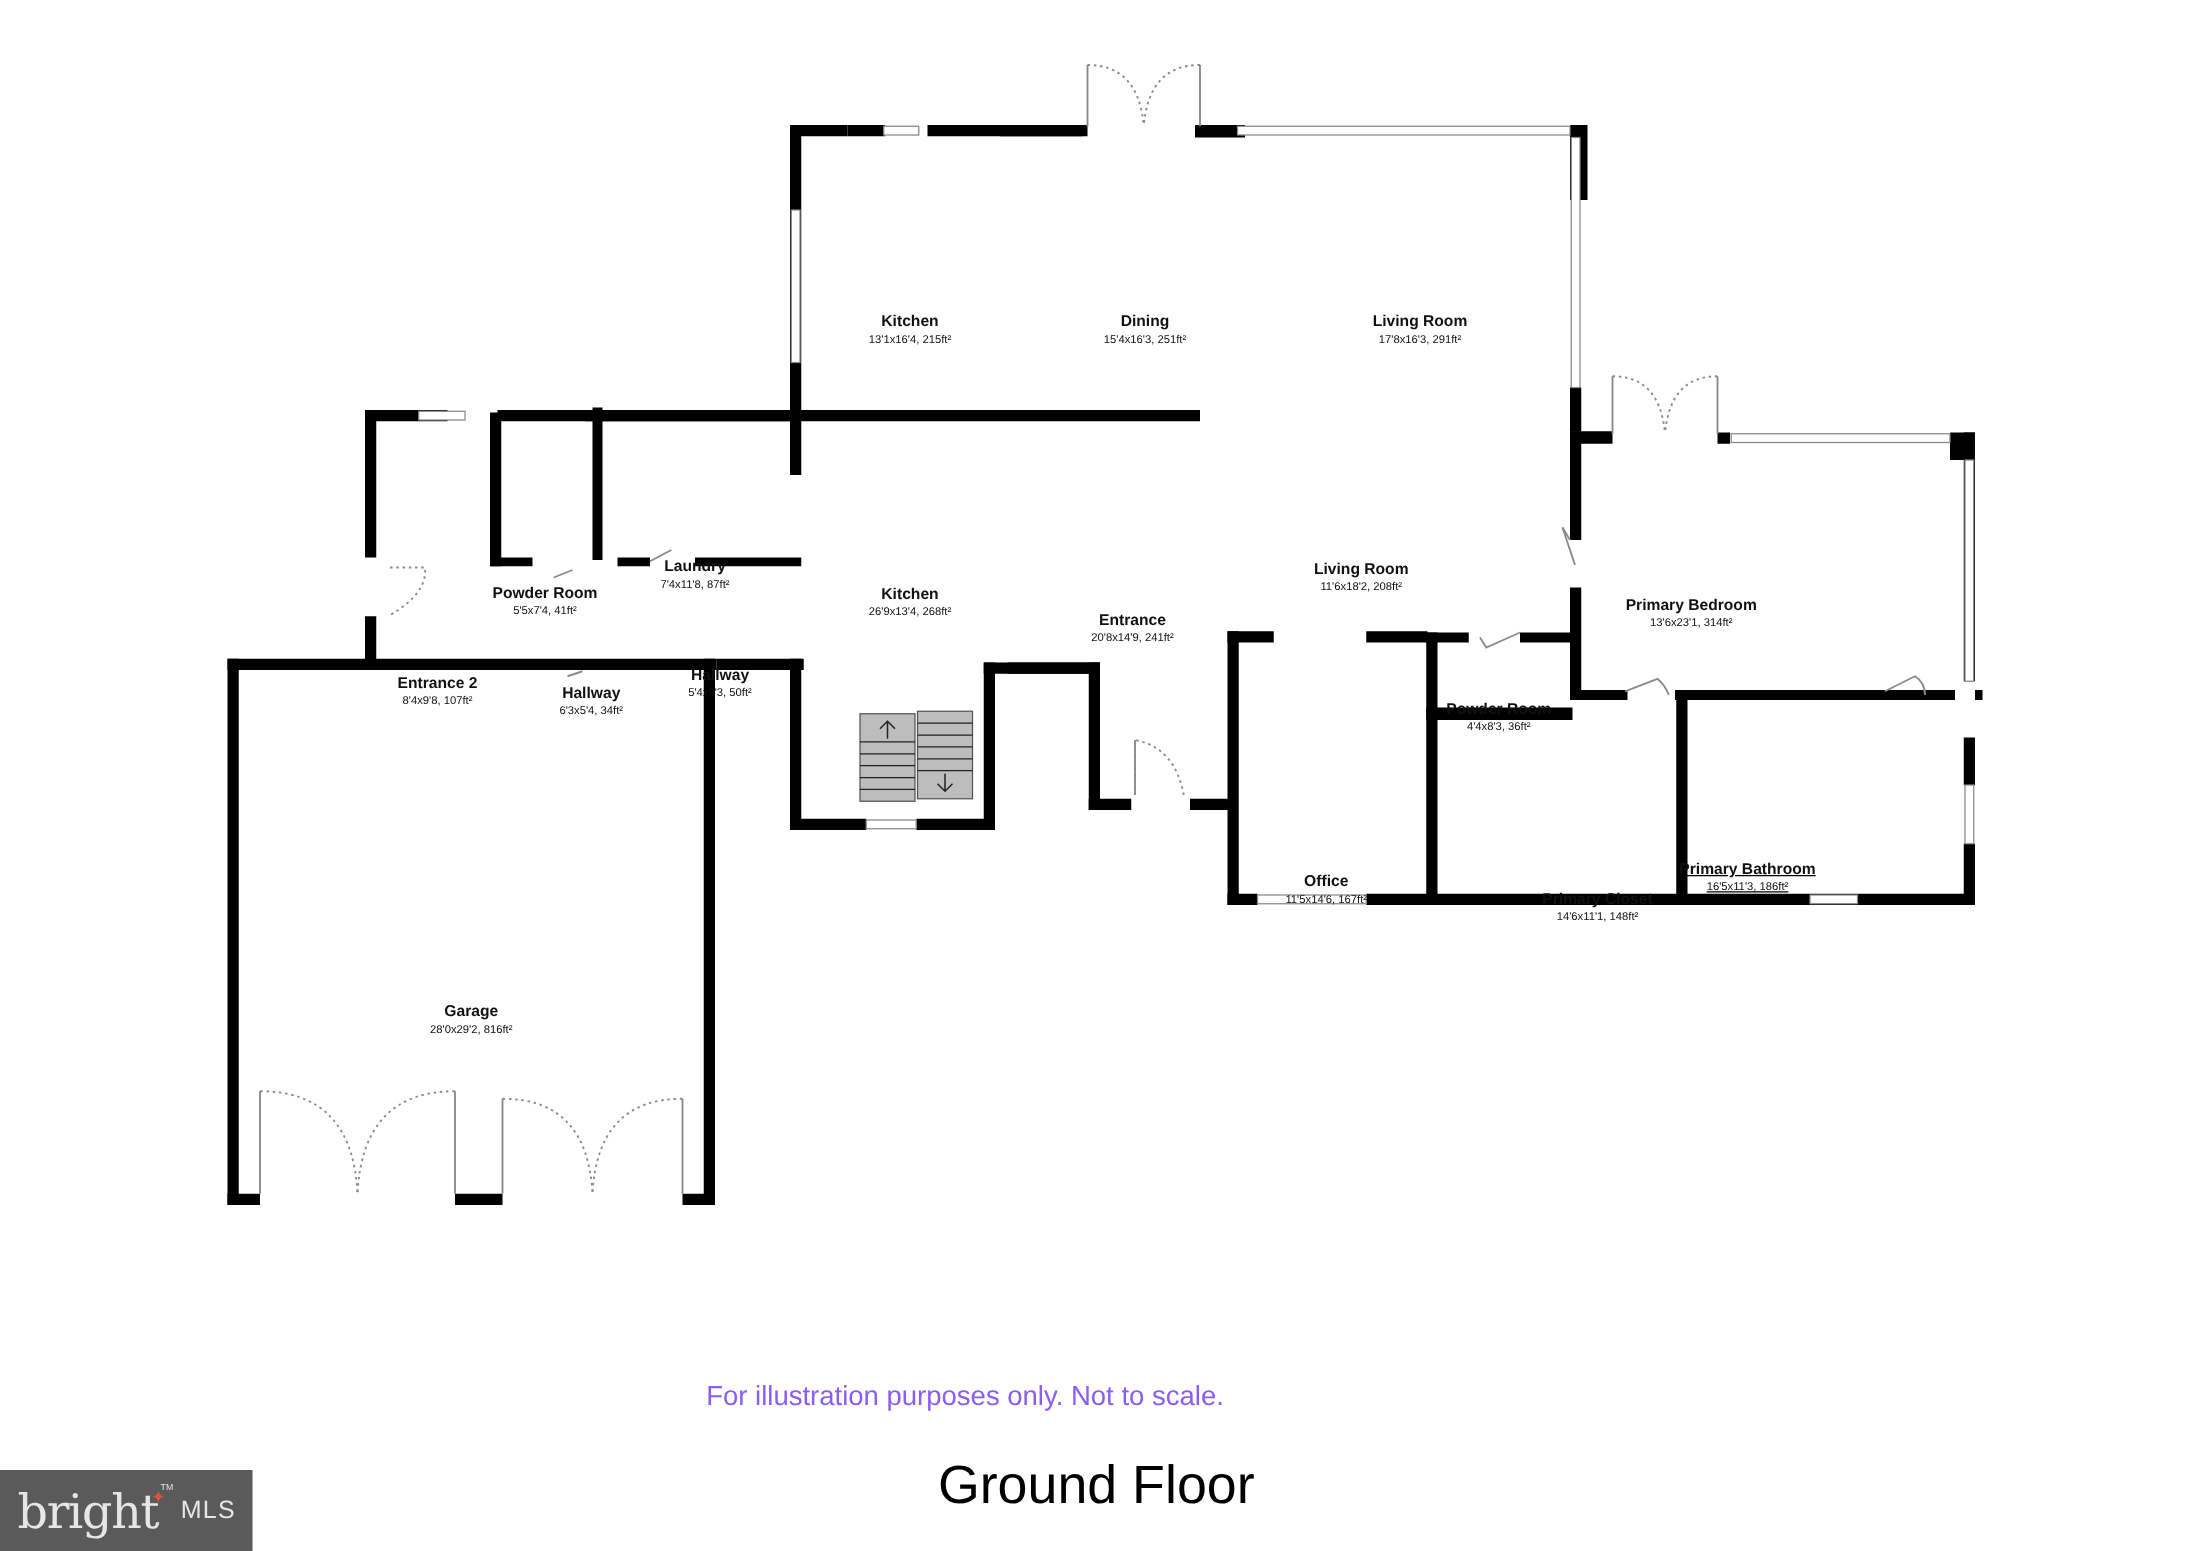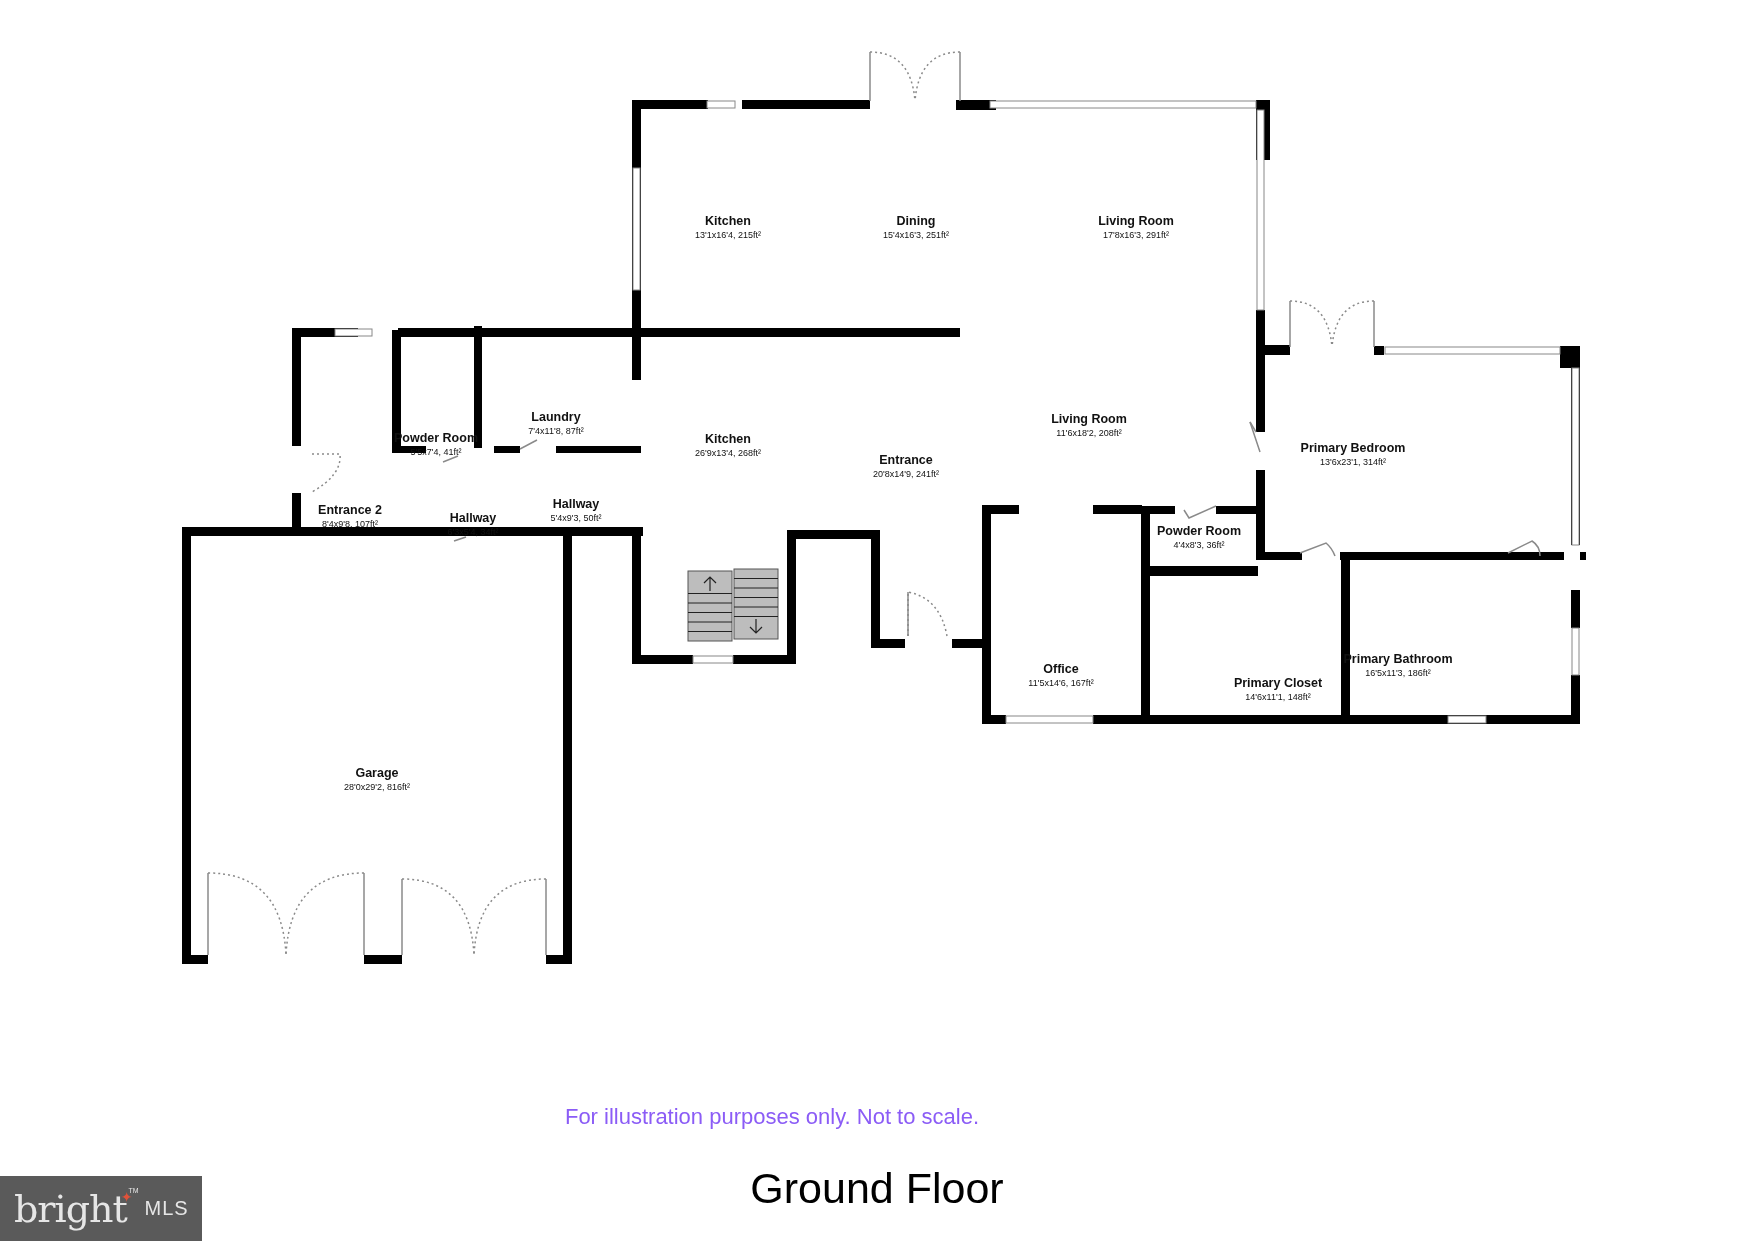--- a/index.html
+++ b/index.html
@@ -1,19 +1,19 @@
 <!DOCTYPE html>
 <html><head>
 <meta charset="utf-8">
 <style>
   html, body { margin: 0; padding: 0; background: #ffffff; }
   body { width: 1754px; height: 1241px; position: relative; overflow: hidden;
          font-family: "Liberation Sans", sans-serif; }
   #plan { position: absolute; left: 0; top: 0; width: 1754px; height: 1241px; }
-  .room-label { position: absolute; transform: translateX(-50%); text-align: center; white-space: nowrap; }
+  .room-label { position: absolute; transform: translateX(-50%); text-align: center; white-space: nowrap; margin-top: 36px; }
   .room-name { font-size: 12.5px; font-weight: bold; color: #111; line-height: 15px; display: block; }
   .room-dim { font-size: 9px; color: #111; line-height: 12px; display: block; }
   .disclaimer { position: absolute; left: 0; width: 1544px; top: 1104px; text-align: center;
                 font-size: 22px; color: #8b5cf6; }
   .floor-title { position: absolute; left: 0; width: 1754px; top: 1164px; text-align: center;
                  font-size: 43px; color: #000; }
   .logo { position: absolute; left: 0; top: 1176px; width: 202px; height: 65px; background: #5a5a5a;
           display: flex; align-items: center; padding-left: 14px; box-sizing: border-box; }
   .logo-word { font-family: "DejaVu Serif", serif; font-size: 38px; color: #e6e6e6; letter-spacing: -1px; line-height: 1; }
   .logo-star { color: #e0523a; font-size: 14px; position: relative; top: -12px; left: -6px; }
@@ -211,21 +211,21 @@
       <span class="room-dim">4'4x8'3, 36ft²</span>
     </div>
     <div class="room-label" style="left: 1061px; top: 662px;">
       <span class="room-name">Office</span>
       <span class="room-dim">11'5x14'6, 167ft²</span>
     </div>
     <div class="room-label" style="left: 1278px; top: 676px;">
       <span class="room-name">Primary Closet</span>
       <span class="room-dim">14'6x11'1, 148ft²</span>
     </div>
-    <div class="room-label" style="left: 1398px; top: 652px;">
+    <div class="room-label" style="left: 1398px; top: 652px; text-decoration: underline;">
       <span class="room-name">Primary Bathroom</span>
       <span class="room-dim">16'5x11'3, 186ft²</span>
     </div>
     <div class="room-label" style="left: 377px; top: 766px;">
       <span class="room-name">Garage</span>
       <span class="room-dim">28'0x29'2, 816ft²</span>
     </div>
   </div>
 
 <div class="disclaimer">For illustration purposes only. Not to scale.</div>

